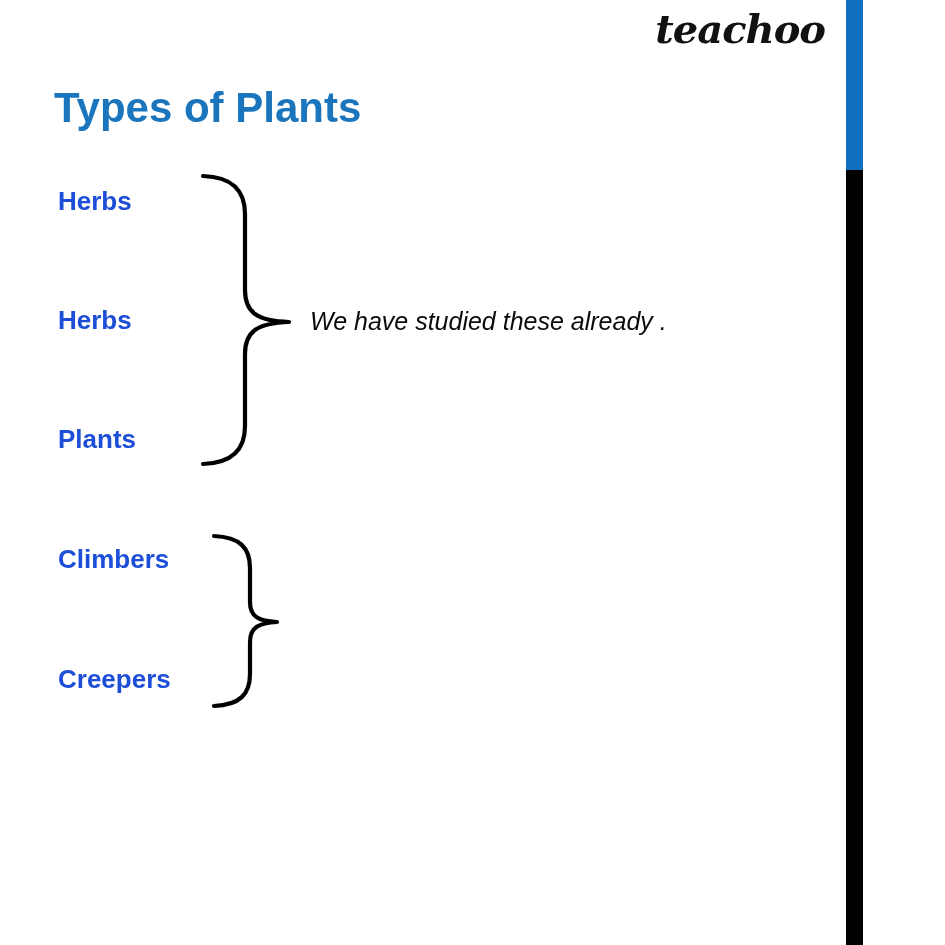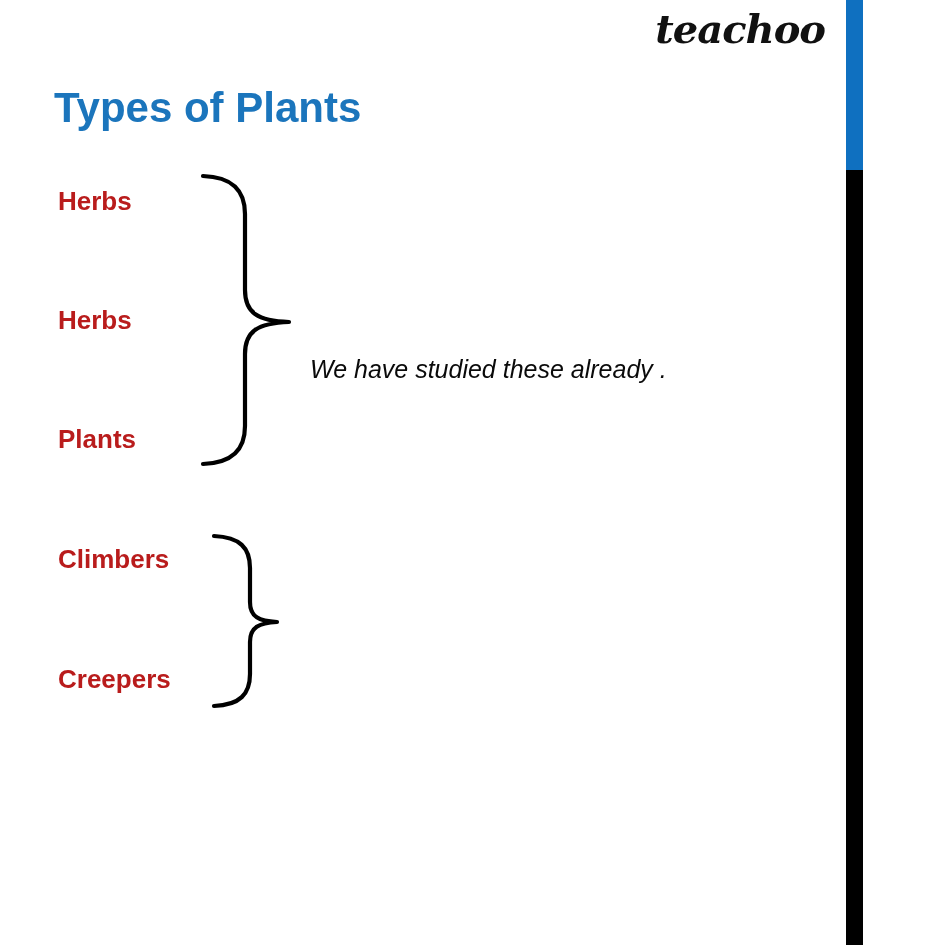--- a/index.html
+++ b/index.html
@@ -65,21 +65,21 @@
     margin-top: 25px;
   }
 
   
   .cat-label {
     position: absolute;
     left: 58px;
     font-family: "Liberation Sans", sans-serif;
     font-weight: bold;
     font-size: 26px;
-    color: #b91c1c;
+    color: #1d4ed8;
     white-space: nowrap;
   }
   .cat-herbs    { top: 186px; }
   .cat-shrubs   { top: 305px; }
   .cat-trees    { top: 424px; }
   .cat-climbers { top: 544px; }
   .cat-creepers { top: 664px; }
 
   
   .brace-layer {
@@ -93,21 +93,20 @@
 
   
   .note {
     position: absolute;
     font-family: "Liberation Sans", sans-serif;
     font-style: italic;
     font-weight: normal;
     font-size: 25px;
     color: #0a0a0a;
     white-space: nowrap;
-    margin-top: 48px;
   }
   .note-1 { left: 310px; top: 307px; }
   .note-2 { left: 289px; top: 608px; }
 </style>
 </head>
 <body>
 
 <div id="slide">
 
   <div class="edge-bar edge-bar-blue"></div>

